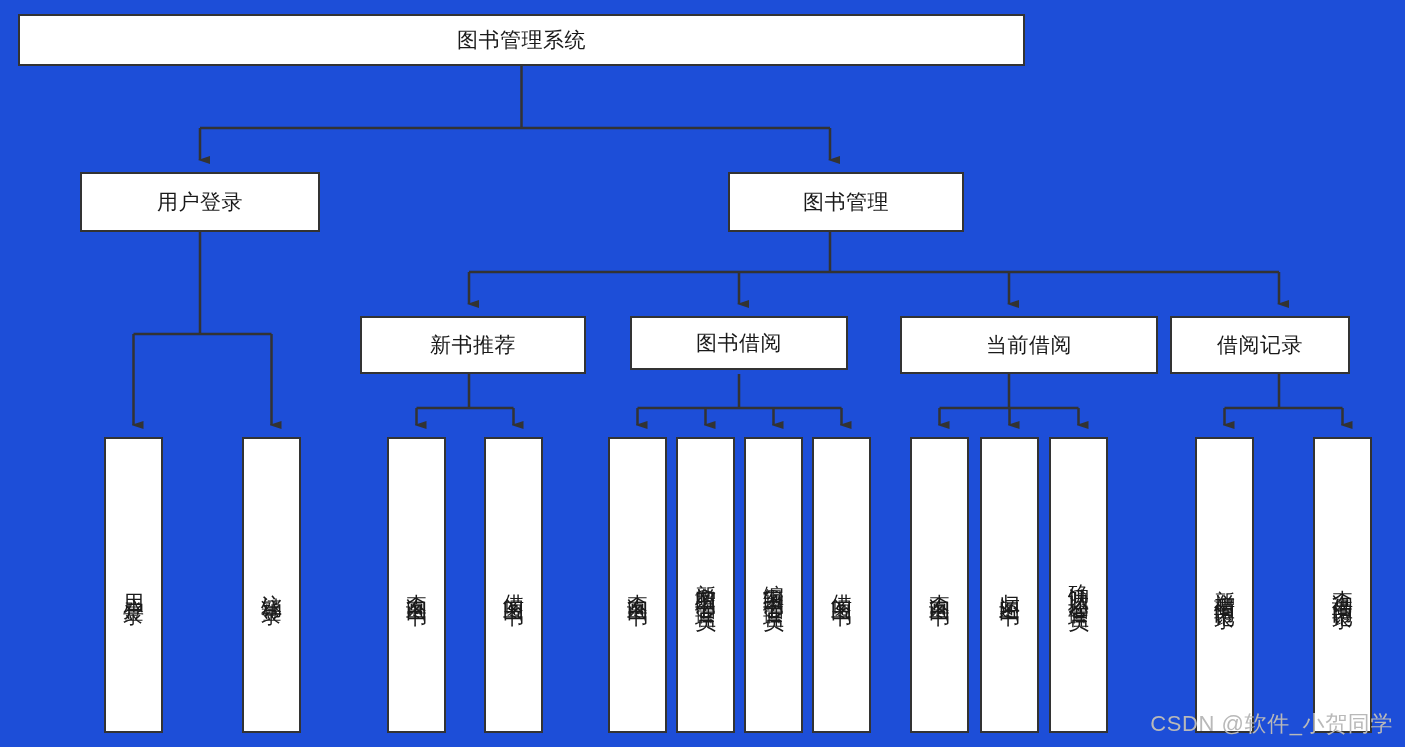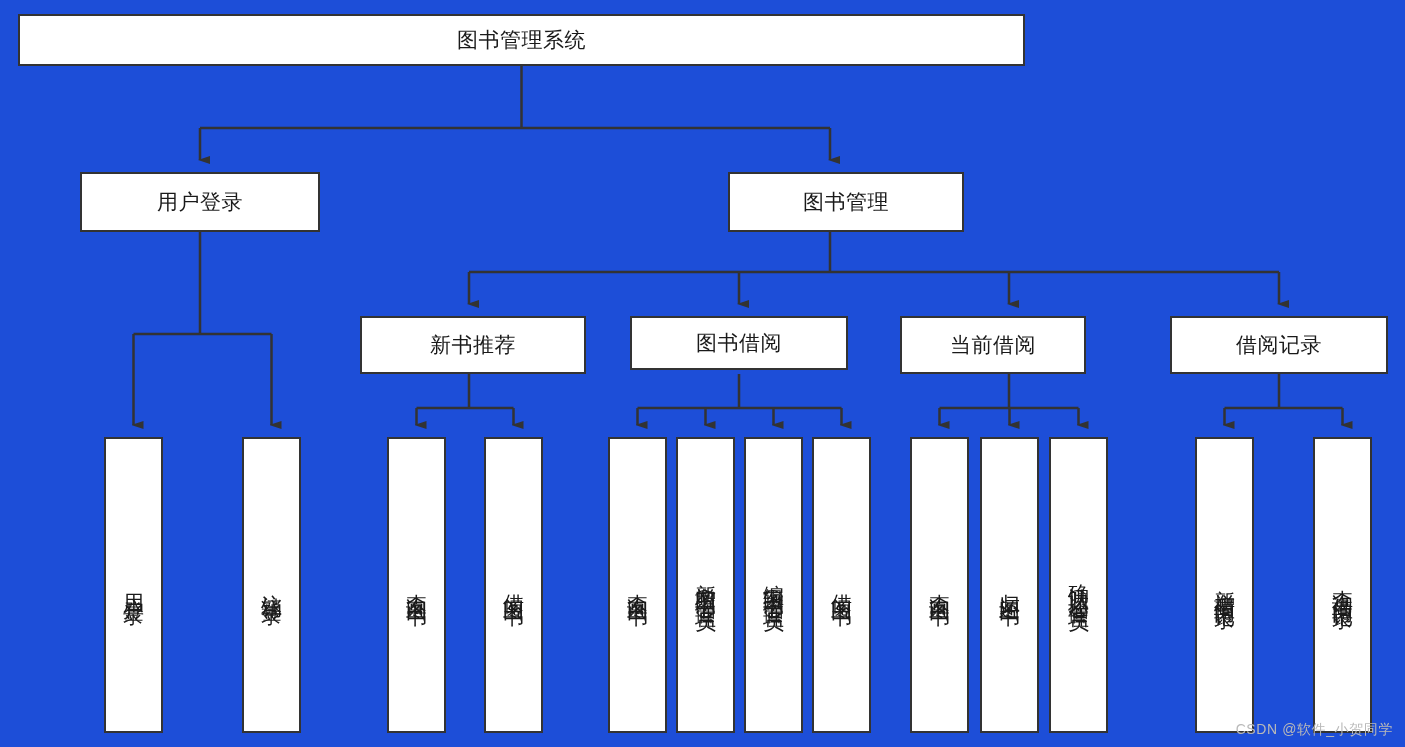--- a/index.html
+++ b/index.html
@@ -45,21 +45,21 @@
     writing-mode: vertical-rl;
     text-orientation: upright;
     letter-spacing: 4px;
     font-size: 21px;
     white-space: nowrap;
   }
   .watermark {
     position: absolute;
     right: 12px;
     bottom: 8px;
-    font-size: 14px;
+    font-size: 22px;
     color: #b9b9b9;
     letter-spacing: 0.6px;
     white-space: nowrap;
     text-align: right;
   }
 </style>
 </head>
 <body>
 
 <div id="canvas">
@@ -120,25 +120,25 @@
   </div>
 
   <div class="node" style="left: 360px; top: 316px; width: 226px; height: 58px;">
     <span class="node-label">新书推荐</span>
   </div>
 
   <div class="node" style="left: 630px; top: 316px; width: 218px; height: 54px;">
     <span class="node-label">图书借阅</span>
   </div>
 
-  <div class="node" style="left: 900px; top: 316px; width: 186px; height: 58px;">
+  <div class="node" style="left: 900px; top: 316px; width: 258px; height: 58px;">
     <span class="node-label">当前借阅</span>
   </div>
 
-  <div class="node" style="left: 1170px; top: 316px; width: 218px; height: 58px;">
+  <div class="node" style="left: 1170px; top: 316px; width: 180px; height: 58px;">
     <span class="node-label">借阅记录</span>
   </div>
 
   <div id="leaf-host">
       <div class="node leaf" style="left: 104px; top: 437px; width: 59px; height: 296px;">
         <span class="node-label">用户登录</span>
       </div>
       <div class="node leaf" style="left: 242px; top: 437px; width: 59px; height: 296px;">
         <span class="node-label">注销登录</span>
       </div>

